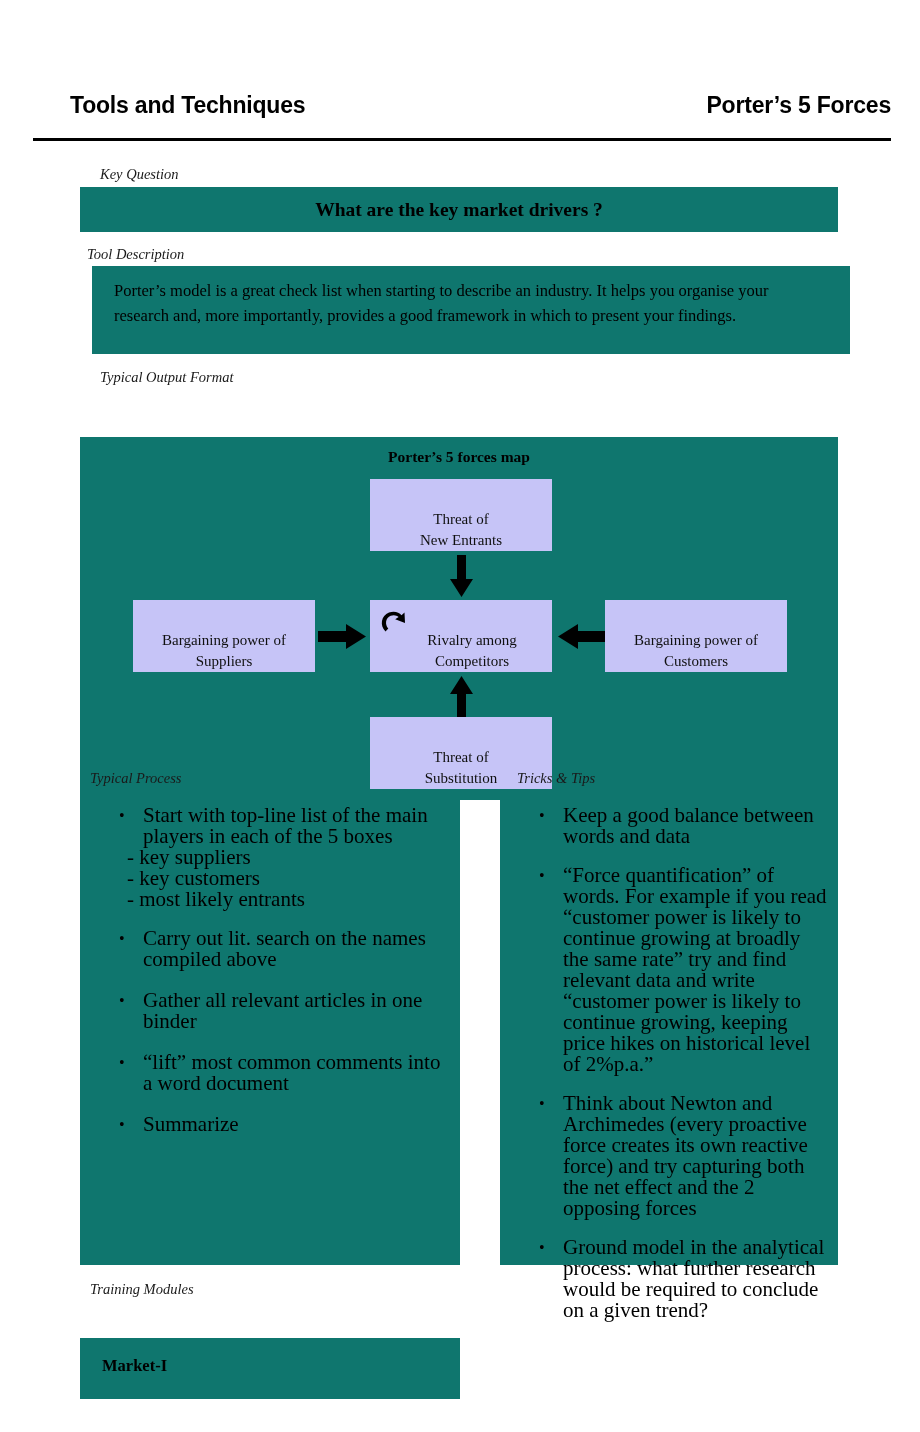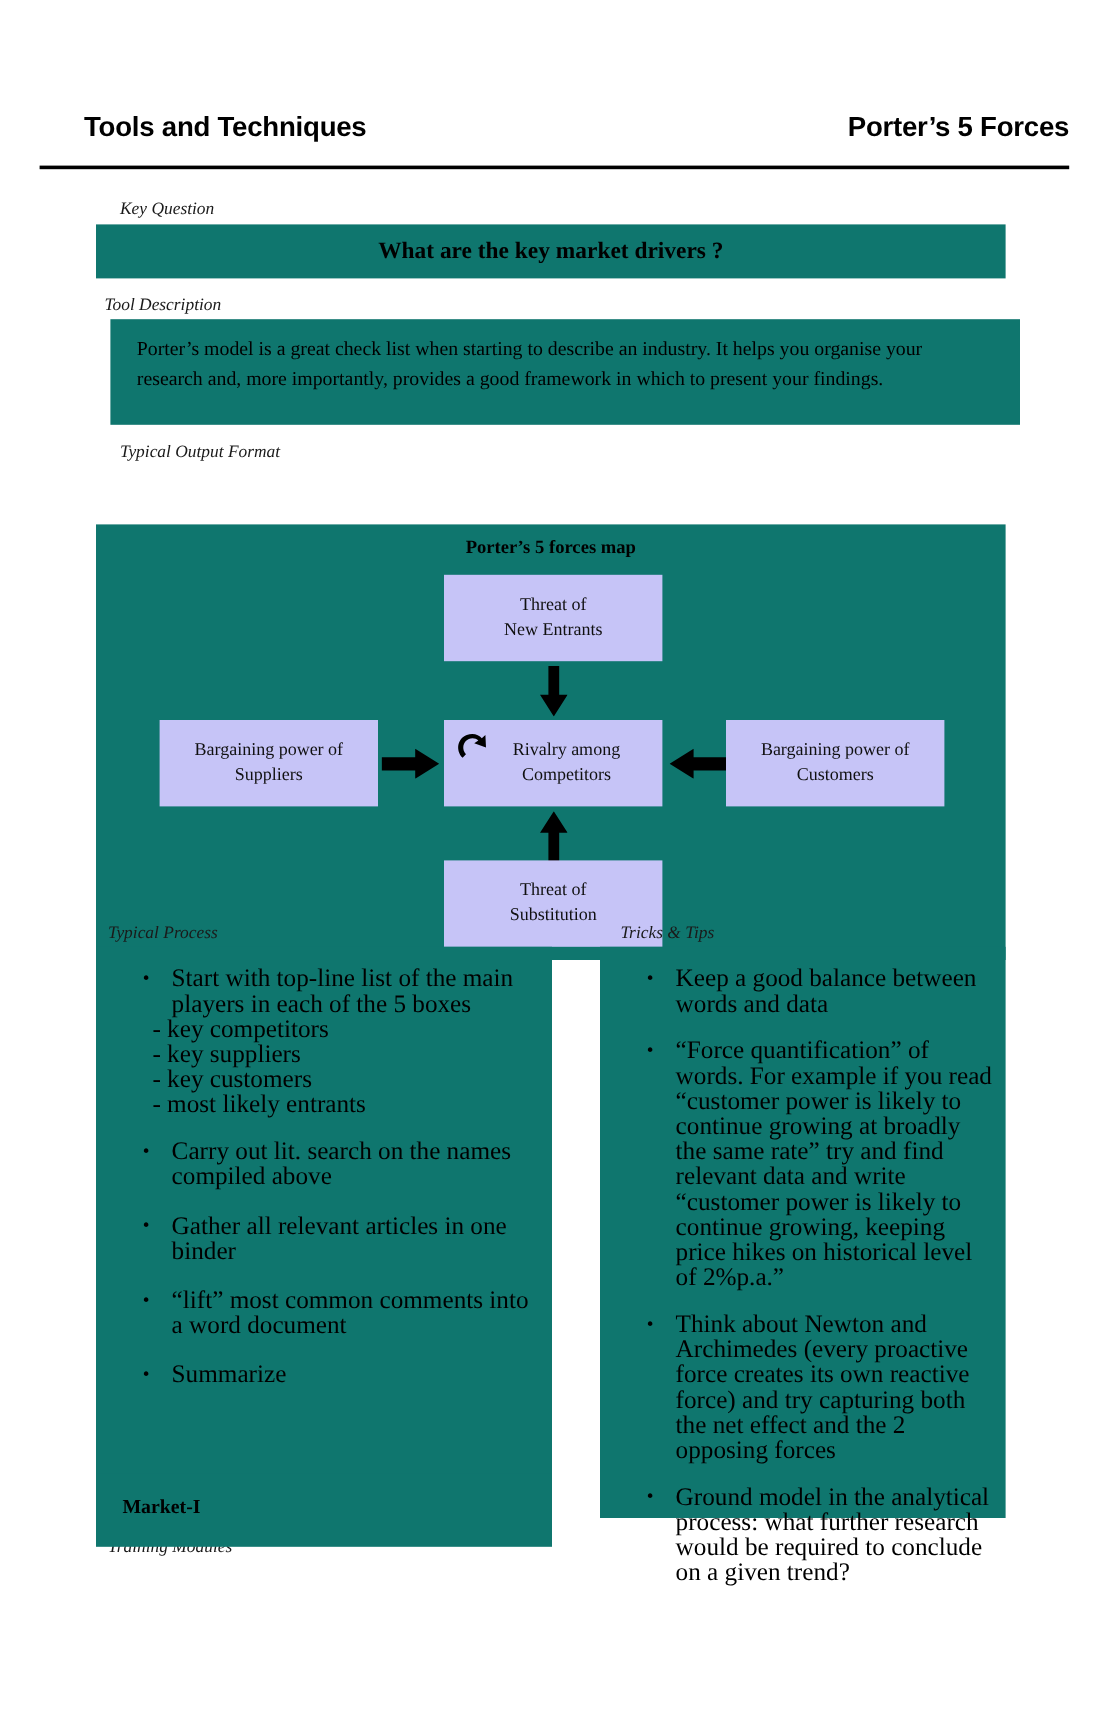--- a/index.html
+++ b/index.html
@@ -97,21 +97,21 @@
     font-weight: bold;
     font-size: 15.5px;
   }
 
   .force-box {
     position: absolute;
     background: #c6c4f7;
     display: flex;
     flex-direction: column;
     align-items: center;
-    justify-content: center;
+    justify-content: flex-end;
     font-size: 15px;
     line-height: 21px;
     text-align: center;
     color: #101010;
   }
   #box-new-entrants { left: 290px; top: 42px; width: 182px; height: 72px; }
   #box-suppliers    { left: 53px;  top: 163px; width: 182px; height: 72px; }
   #box-rivalry      { left: 290px; top: 163px; width: 182px; height: 72px; }
   #box-customers    { left: 525px; top: 163px; width: 182px; height: 72px; }
   #box-substitution { left: 290px; top: 280px; width: 182px; height: 72px; }
@@ -175,21 +175,21 @@
     top: 0;
     font-size: 16px;
   }
   ul.bullets > li .sub {
     display: block;
     margin-left: -16px;
   }
   ul.bullets > li.tight { margin-bottom: 20px; }
 
   
-  #training-panel { left: 80px; top: 1228px; width: 380px; height: 61px; }
+  #training-panel { left: 80px; top: 1338px; width: 380px; height: 61px; }
   .training-text {
     position: absolute;
     left: 22px; top: 18px;
     font-weight: bold;
     font-size: 16.5px;
   }
 </style>
 </head>
 <body>
 
@@ -267,21 +267,20 @@
     <span>Threat of</span>
     <span>Substitution</span>
   </div>
 </div>
 
 <div class="sec-label" style="left:90px; top:770px;">Typical Process</div>
 <div class="panel" id="process-panel">
   <ul class="bullets">
     <li>
       <span>Start with top-line list of the main players in each of the 5 boxes</span>
-      <span class="sub">- key competitors</span>
       <span class="sub">- key suppliers</span>
       <span class="sub">- key customers</span>
       <span class="sub">- most likely entrants</span>
     </li>
     <li class="tight">
       <span> Carry out lit. search on the names compiled above</span>
     </li>
     <li class="tight">
       <span> Gather all relevant articles in one binder</span>
     </li>

